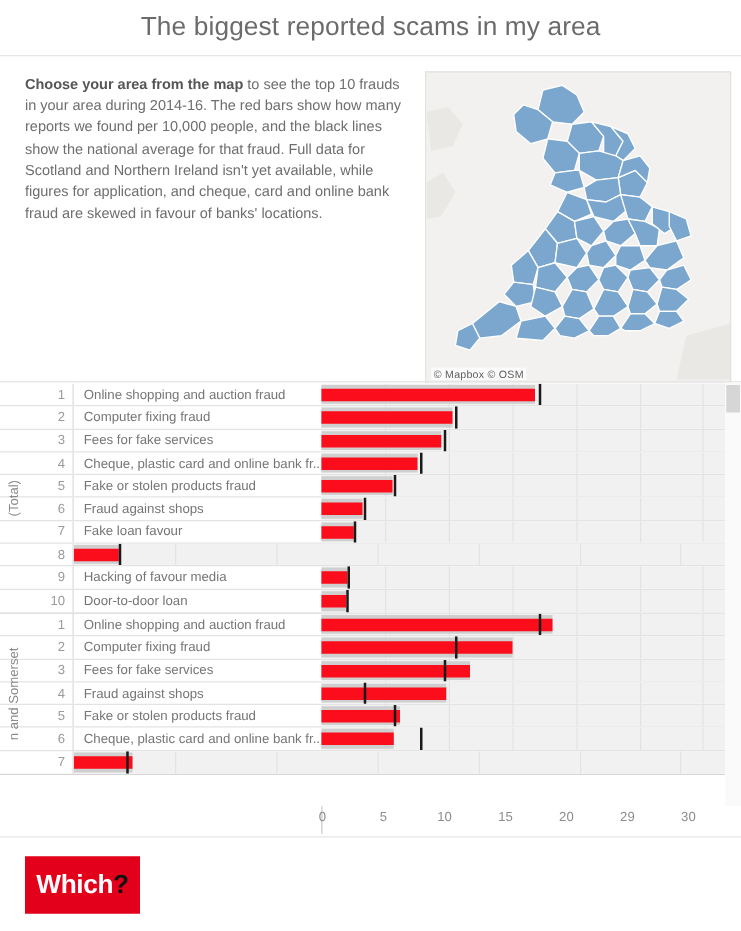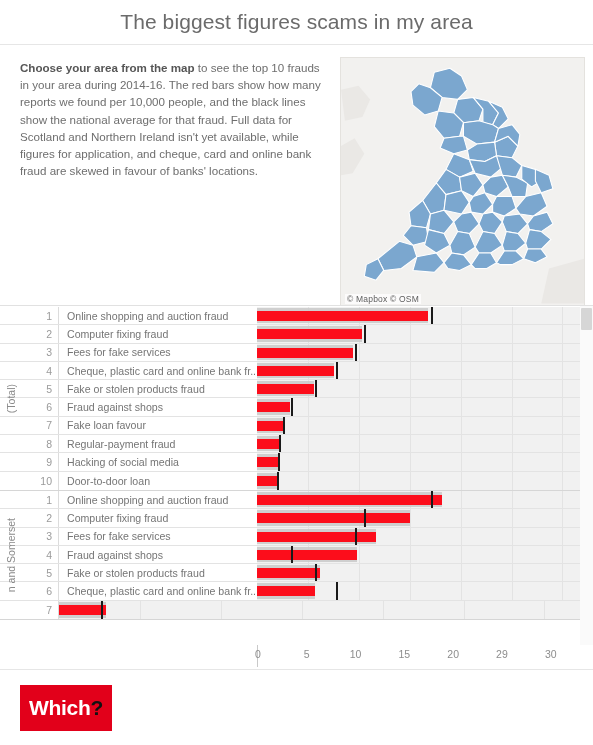--- a/index.html
+++ b/index.html
@@ -260,21 +260,21 @@
     font-size: 21px;
     font-weight: 700;
     letter-spacing: -.3px;
   }
   .logo .qmark { color: #111111; }
 </style>
 </head>
 <body>
 
 <div class="header">
-  <div class="header-title">The biggest figures scams in my area</div>
+  <div class="header-title">The biggest reported scams in my area</div>
 </div>
 
 <div class="top-section">
 
   <div class="intro">
     <b>Choose your area from the map</b><span> to see the top 10 frauds in your area during 2014-16. The red bars show how many reports we found per 10,000 people, and the black lines show the national average for that fraud. Full data for Scotland and Northern Ireland isn't yet available, while figures for application, and cheque, card and online bank fraud are skewed in favour of banks' locations.</span>
   </div>
 
   <div class="map-panel">
     <svg class="map-svg" viewBox="0 0 250 250" preserveAspectRatio="xMidYMid meet">
@@ -450,37 +450,36 @@
             <div class="gridline" style="left: 75.7576%;"></div>
             <div class="gridline" style="left: 90.9091%;"></div>
             <div class="bar-bg" style="width: 7.87879%;"></div>
             <div class="bar" style="width: 7.87879%; background: rgb(252, 13, 27);"></div>
             <div class="refline" style="left: 7.87879%; background: rgb(26, 26, 26);"></div>
           </div>
         </div>
         <div class="row">
           <div class="rank">8</div>
           <div class="rank-sep"></div>
-          <div class="label">Regular-payment fraud</div>
           <div class="plot">
             <div class="gridline" style="left: 15.1515%;"></div>
             <div class="gridline" style="left: 30.303%;"></div>
             <div class="gridline" style="left: 45.4545%;"></div>
             <div class="gridline" style="left: 60.6061%;"></div>
             <div class="gridline" style="left: 75.7576%;"></div>
             <div class="gridline" style="left: 90.9091%;"></div>
             <div class="bar-bg" style="width: 6.66667%;"></div>
             <div class="bar" style="width: 6.66667%; background: rgb(252, 13, 27);"></div>
             <div class="refline" style="left: 6.66667%; background: rgb(26, 26, 26);"></div>
           </div>
         </div>
         <div class="row">
           <div class="rank">9</div>
           <div class="rank-sep"></div>
-          <div class="label">Hacking of social media</div>
+          <div class="label">Hacking of favour media</div>
           <div class="plot">
             <div class="gridline" style="left: 15.1515%;"></div>
             <div class="gridline" style="left: 30.303%;"></div>
             <div class="gridline" style="left: 45.4545%;"></div>
             <div class="gridline" style="left: 60.6061%;"></div>
             <div class="gridline" style="left: 75.7576%;"></div>
             <div class="gridline" style="left: 90.9091%;"></div>
             <div class="bar-bg" style="width: 6.36364%;"></div>
             <div class="bar" style="width: 6.36364%; background: rgb(252, 13, 27);"></div>
             <div class="refline" style="left: 6.36364%; background: rgb(26, 26, 26);"></div>

